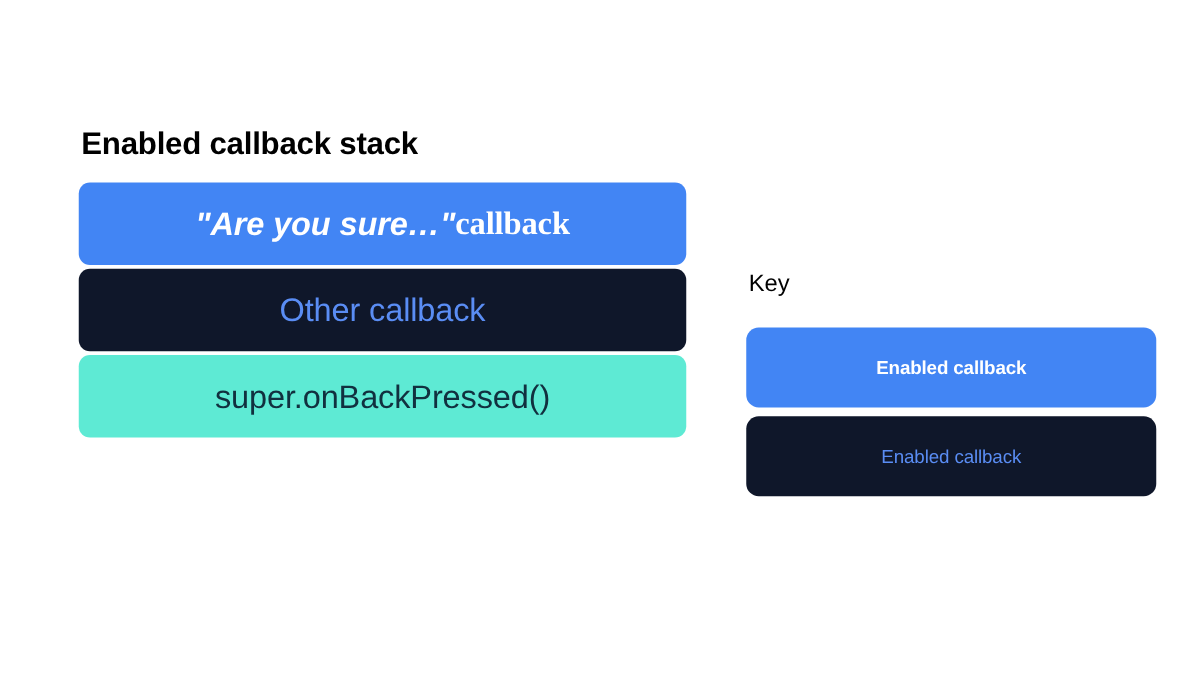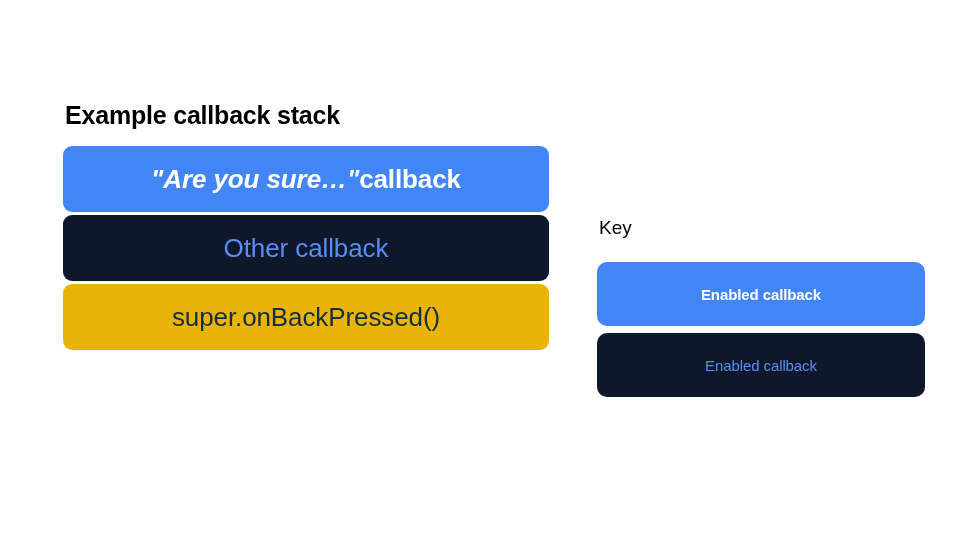--- a/index.html
+++ b/index.html
@@ -62,35 +62,36 @@
     background: #4285f4;
     color: #ffffff;
     font-weight: bold;
   }
   .card.disabled {
     background: #0f172a;
     color: #5a8df4;
     font-weight: normal;
   }
   .card.system {
-    background: #eab308;
+    background: #5eead4;
     color: #11303f;
     font-weight: normal;
   }
 
   .stack-list .card {
     font-size: 26px;
     letter-spacing: -0.1px;
   }
 
   .card .quote-italic {
     font-style: italic;
   }
   .card .after-quote {
     font-style: normal;
+    font-family: Liberation Serif, serif;
   }
 
   
   .key-col {
     position: absolute;
     left: 597px;
     top: 216px;
     width: 328px;
   }
 
@@ -116,21 +117,21 @@
     letter-spacing: -0.1px;
   }
 </style>
 </head>
 <body>
 
 <div class="canvas">
 
   <div class="stack-col">
 
-    <div class="section-title">Example callback stack</div>
+    <div class="section-title">Enabled callback stack</div>
 
     <div class="stack-list">
 
       <div class="card enabled">
         <span class="quote-italic">"Are you sure…"</span>
           <span class="after-quote"> callback</span>
       </div>
 
       <div class="card disabled">
         <span>Other callback</span>

